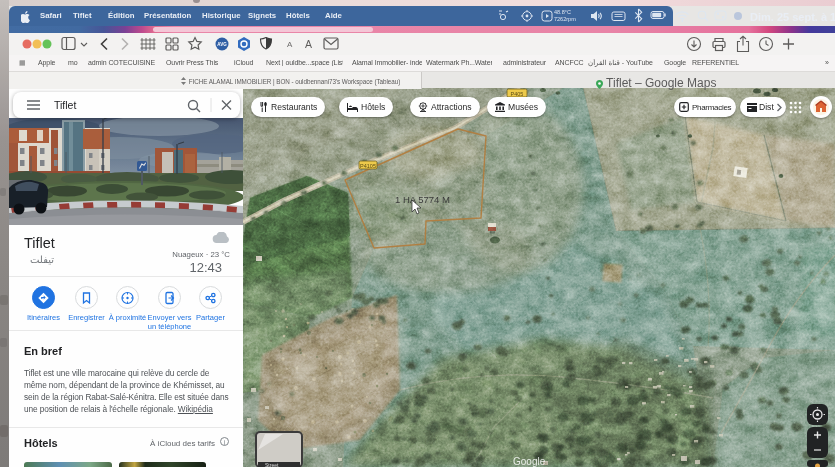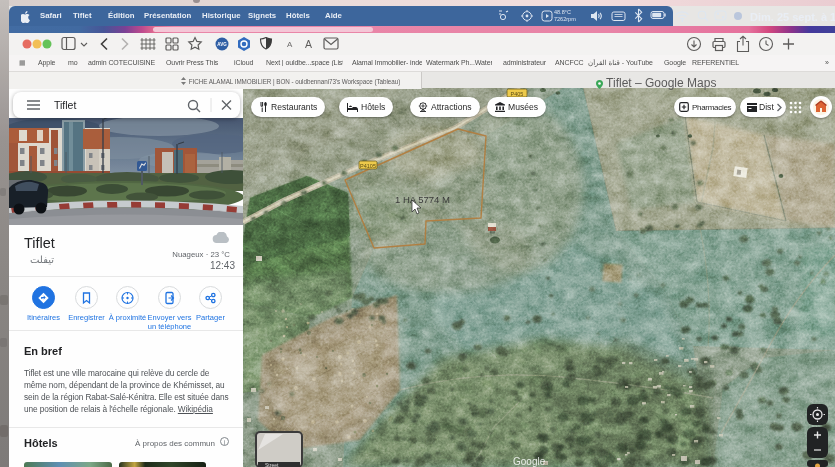--- a/index.html
+++ b/index.html
@@ -1005,21 +1005,21 @@
 <ellipse cx="32" cy="100" rx="5.5" ry="5.5" fill="#0a0f15"></ellipse>
 </g>
 </svg></div>
       <div id="card">
       <div style="position:absolute;left:15px;top:10px;font-size:14.5px;color:#202124;">Tiflet</div>
       <div style="position:absolute;left:21px;top:29px;font-size:10px;color:#70757a;">تيفلت</div>
       <svg style="position:absolute;left:203px;top:7px" width="18" height="12" viewBox="0 0 18 12">
             <path d="M5 11a4 4 0 0 1-.6-8A5.5 5.5 0 0 1 15 4.6 3.4 3.4 0 0 1 14.3 11z" fill="#b9bfc4"></path>
           </svg>
       <div style="position:absolute;right:13px;top:25px;font-size:7.8px;color:#5f6368;">Nuageux · 23 °C</div>
-      <div style="position:absolute;right:8px;top:35px;font-size:10px;color:#5f6368;">12:43</div>
+      <div style="position:absolute;right:21px;top:35px;font-size:13px;color:#5f6368;">12:43</div>
       <div class="divider" style="top:51px"></div>
       <div class="abtn" style="left:23px;top:61px;background:#1a73e8;border-color:#1a73e8"></div>
       <div class="abtn" style="left:66px;top:61px"></div>
       <div class="abtn" style="left:107px;top:61px"></div>
       <div class="abtn" style="left:149px;top:61px"></div>
       <div class="abtn" style="left:190px;top:61px"></div>
       <svg style="position:absolute;left:0;top:61px" width="234" height="24" viewBox="0 0 234 24" fill="none">
         <g transform="translate(34.5,12)">
               <path d="M0-5.2L5.2 0 0 5.2 -5.2 0z" fill="#fff"></path>
               <path d="M-1.8 1.5v-2l2.6 0v-1.6l2 2.1-2 2.1v-1.6z" fill="#1a73e8" transform="translate(-0.6,-0.5)"></path>
@@ -1046,21 +1046,21 @@
       <div class="albl" style="left:34.5px;top:88px">Itinéraires</div>
       <div class="albl" style="left:77.5px;top:88px">Enregistrer</div>
       <div class="albl" style="left:118.5px;top:88px">À proximité</div>
       <div class="albl" style="left:160.5px;top:88px">Envoyer vers<br>un téléphone</div>
       <div class="albl" style="left:201.5px;top:88px">Partager</div>
       <div class="divider" style="top:105px"></div>
       <div style="position:absolute;left:15px;top:120px;font-size:11px;font-weight:700;color:#202124;">En bref</div>
       <div style="position:absolute;left:15px;top:142px;width:206px;font-size:8.3px;line-height:12px;color:#4d5156;letter-spacing:-0.1px;">Tiflet est une ville marocaine qui relève du cercle de même nom, dépendant de la province de Khémisset, au sein de la région Rabat-Salé-Kénitra. Elle est située dans une position de relais à l'échelle régionale. <span style="text-decoration:underline">Wikipédia</span></div>
       <div class="divider" style="top:202px"></div>
       <div style="position:absolute;left:15px;top:212px;font-size:11px;font-weight:700;color:#202124;">Hôtels</div>
-      <div style="position:absolute;right:28px;top:214px;font-size:8px;color:#5f6368;">À propos des commun</div>
+      <div style="position:absolute;right:28px;top:214px;font-size:8px;color:#5f6368;">À iCloud des tarifs</div>
       <div style="position:absolute;right:14px;top:212px;width:9px;height:9px;border:1px solid #80868b;border-radius:50%;color:#80868b;font-size:7px;text-align:center;line-height:9px;">i</div>
       <div style="position:absolute;left:15px;top:237px;width:88px;height:5px;border-radius:3px 3px 0 0;background:linear-gradient(90deg,#4a7a52,#5b8fb5 40%,#7aa885 75%,#4a6a45);"></div>
       <div style="position:absolute;left:110px;top:237px;width:87px;height:5px;border-radius:3px 3px 0 0;background:linear-gradient(90deg,#23301e,#c4a63c 18%,#1c2a18 30%,#2e4426 60%,#141f12);"></div>
     </div>
       <div id="searchbox">
         <svg width="227" height="26" viewBox="0 0 227 26" fill="none" stroke="#5f6368">
           <path d="M14 9h13M14 13h13M14 17h13" stroke-width="1.5"></path>
           <circle cx="180" cy="13" r="4.5" stroke-width="1.4"></circle>
             <path d="M183.5 16.5l3.5 3.5" stroke-width="1.4"></path>
           <path d="M198 6v14" stroke="#e0e0e0" stroke-width="1"></path>

